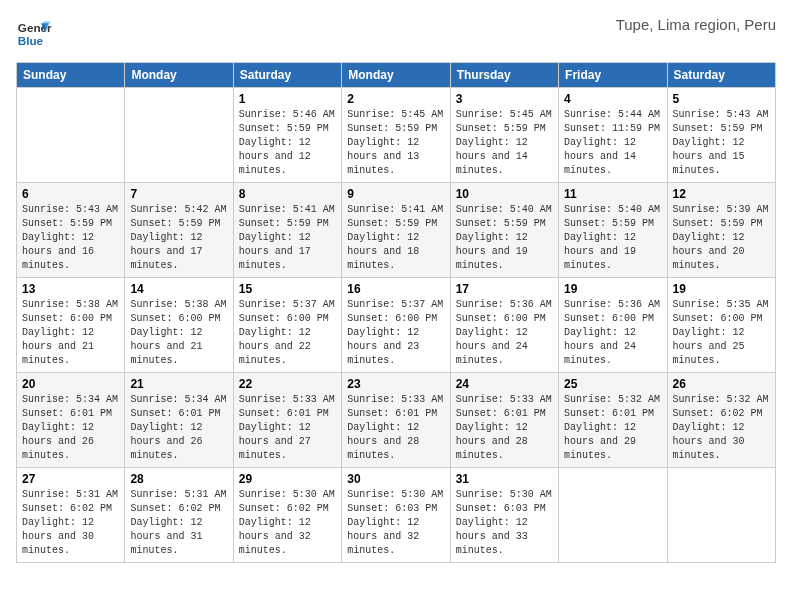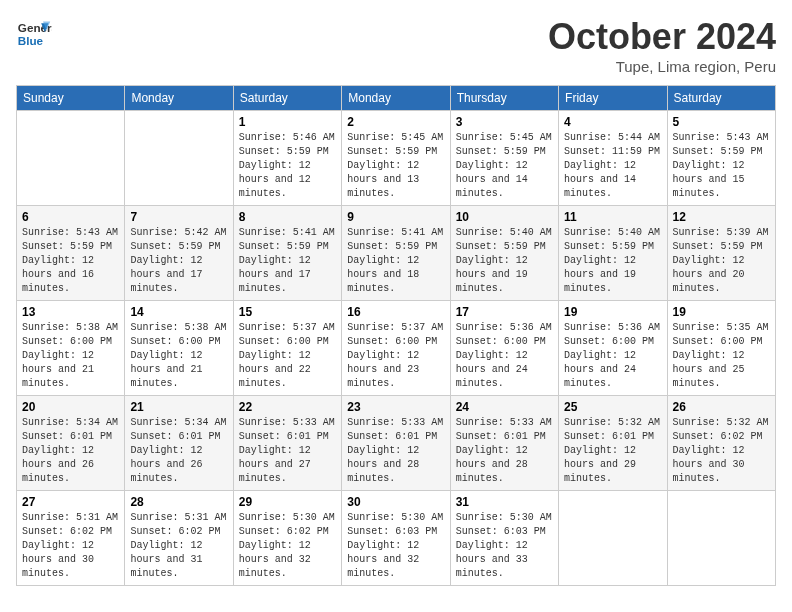--- a/index.html
+++ b/index.html
@@ -41,21 +41,21 @@
       width: 100%;
       border-collapse: collapse;
       font-size: 11px;
     }
     .calendar thead tr th {
       background-color: #2a6db5;
       color: #fff;
       text-align: left;
       padding: 5px 6px;
       font-size: 12px;
-      font-weight: normal;
+      font-weight: bold;
       border: 1px solid #ccc;
     }
     .calendar tbody tr td {
       border: 1px solid #ccc;
       vertical-align: top;
       padding: 4px 5px;
       width: 108px;
       min-height: 70px;
       background: #fff;
     }
@@ -83,21 +83,20 @@
 <div class="header-area">
   <div class="logo">
     <svg class="logo-icon" viewBox="0 0 40 40">
       <text x="2" y="18" font-size="13" font-weight="bold" fill="#333">General</text>
       <text x="2" y="32" font-size="13" font-weight="bold" fill="#1a6fb5">Blue</text>
       <polygon points="28,8 36,8 32,18" fill="#1a6fb5"></polygon>
       <polygon points="30,6 38,6 34,16" fill="#4a9de0" opacity="0.6"></polygon>
     </svg>
   </div>
   <div class="title-area">
-    <div class="main-title">October 2024</div>
     <div class="subtitle">Tupe, Lima region, Peru</div>
   </div>
 </div>
 
 <table class="calendar">
   <thead>
     <tr>
     <th>Sunday</th>
         <th>Monday</th>
         <th>Saturday</th>

